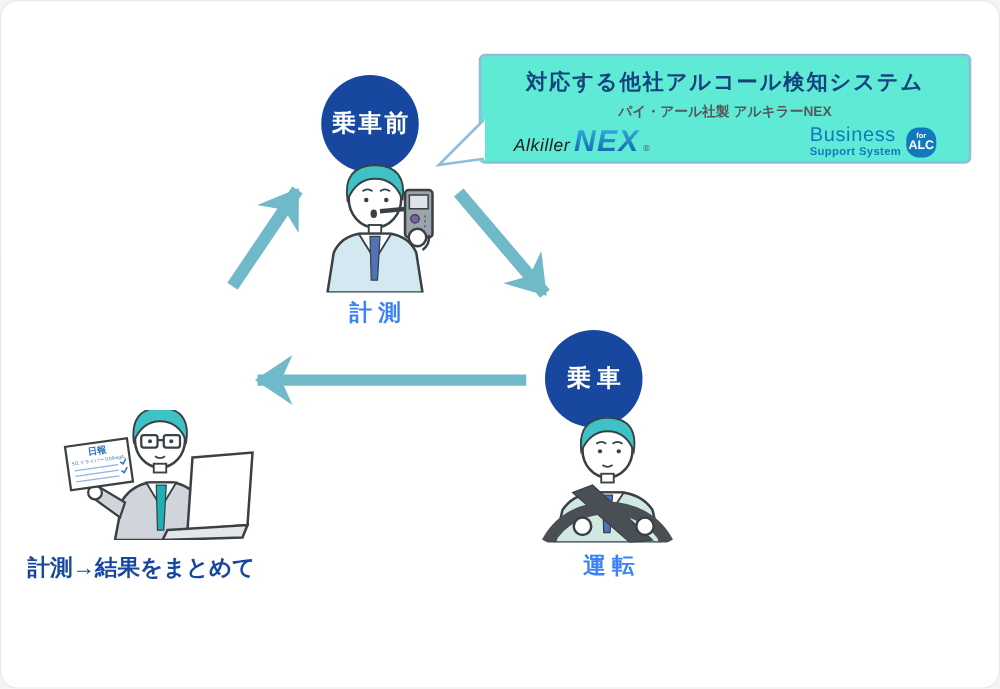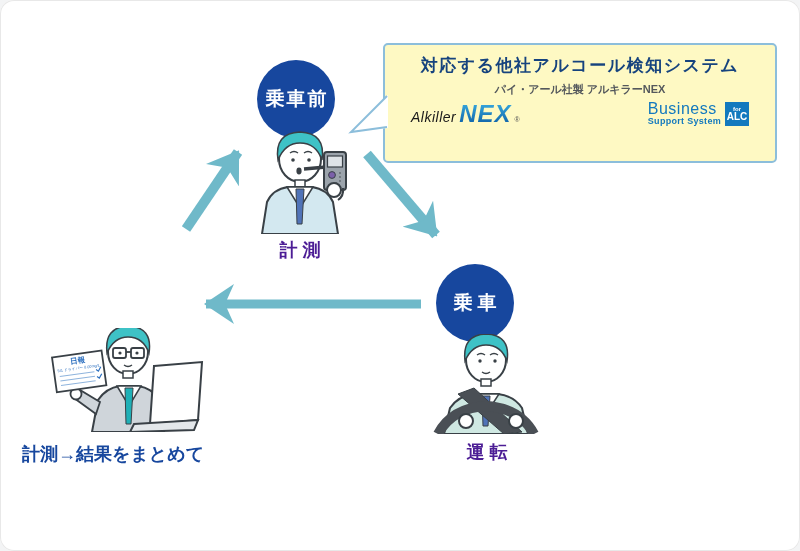--- a/index.html
+++ b/index.html
@@ -28,36 +28,36 @@
     font-weight:bold; font-size:19px;
     letter-spacing:2px; text-indent:2px;
     z-index:4;
   }
   .node-before { left:257px; top:60px;text-align:right; }
   .node-riding { left:436px; top:264px; letter-spacing:5px; text-indent:5px; }
   .node-after  { left:83px;  top:263px; }
   
   .caption {
     position:absolute;
-    color:#4c1d95; font-weight:bold; font-size:18px;
+    color:#3b82f6; font-weight:bold; font-size:18px;
     text-align:center; z-index:5;
     letter-spacing:5px; text-indent:5px;
   }
   .caption-measure { left:250px; top:238px; width:100px; }
   .caption-drive   { left:437px; top:440px; width:100px; }
   .caption-report  {
     position:absolute; left:22px; top:442px; width:246px;
     color:#17479E; font-weight:bold; font-size:18px;
     text-align:left; line-height:25px; z-index:5;
   }
   
   .callout {
     position:absolute; left:383px; top:43px;
-    width:394px; height:120px;
-    background:#fef9c3;
+    width:394px; height:88px;
+    background:#5eead4;
     border:2px solid #8CBEDB;
     border-radius:5px;
     z-index:2;
   }
   .callout-title {
     margin-top:9px;
     text-align:center;
     color:#16437E; font-weight:bold; font-size:17px;
     letter-spacing:1.5px;
   }
@@ -78,21 +78,21 @@
     background:linear-gradient(180deg,#37A9DE 0%,#0E5FA5 100%);
     -webkit-background-clip:text; background-clip:text;
     color:transparent; line-height:22px;
   }
   .alk-reg { font-size:7px; color:#555; }
   .logo-bss { display:flex; align-items:center; gap:4px; }
   .bss-text { text-align:left; color:#1379BE; }
   .bss-line1 { font-size:16px; font-weight:400; letter-spacing:0.5px; line-height:14px; }
   .bss-line2 { font-size:9px; font-weight:900; letter-spacing:0.3px; line-height:10px; }
   .bss-badge {
-    width:24px; height:24px; background:#1379BE; border-radius:0;
+    width:24px; height:24px; background:#1379BE; border-radius:10px;
     display:flex; flex-direction:column; align-items:center; justify-content:center;
     color:#ffffff; line-height:1;
   }
   .bss-badge-top { font-size:6px; font-weight:bold; }
   .bss-badge-bottom { font-size:10px; font-weight:900; }
   
   .overlay { position:absolute; left:0; top:0; z-index:6; pointer-events:none; }
   .person { position:absolute; z-index:5; }
   .person-measure { left:240px; top:126px; }
   .person-drive   { left:424px; top:334px; }

